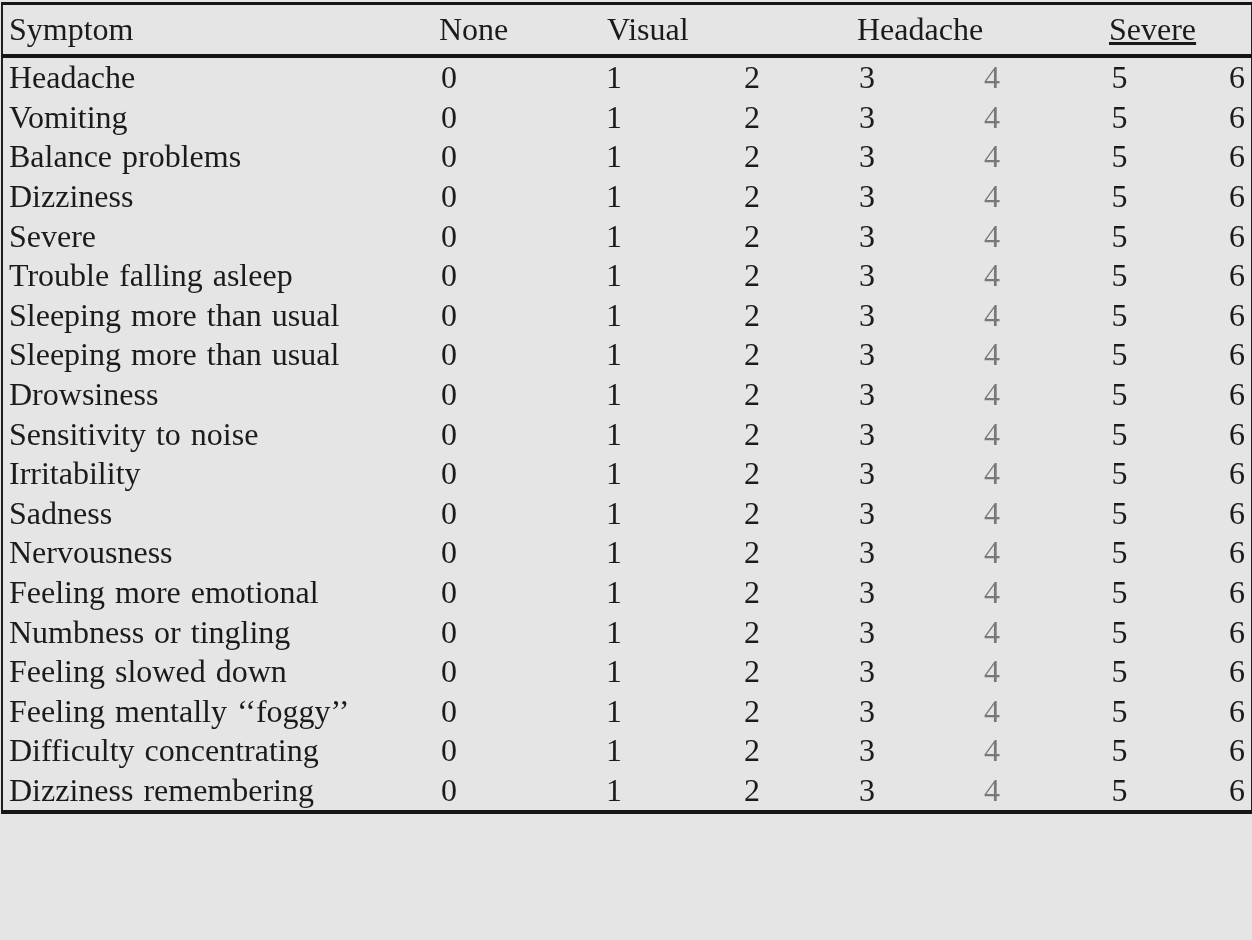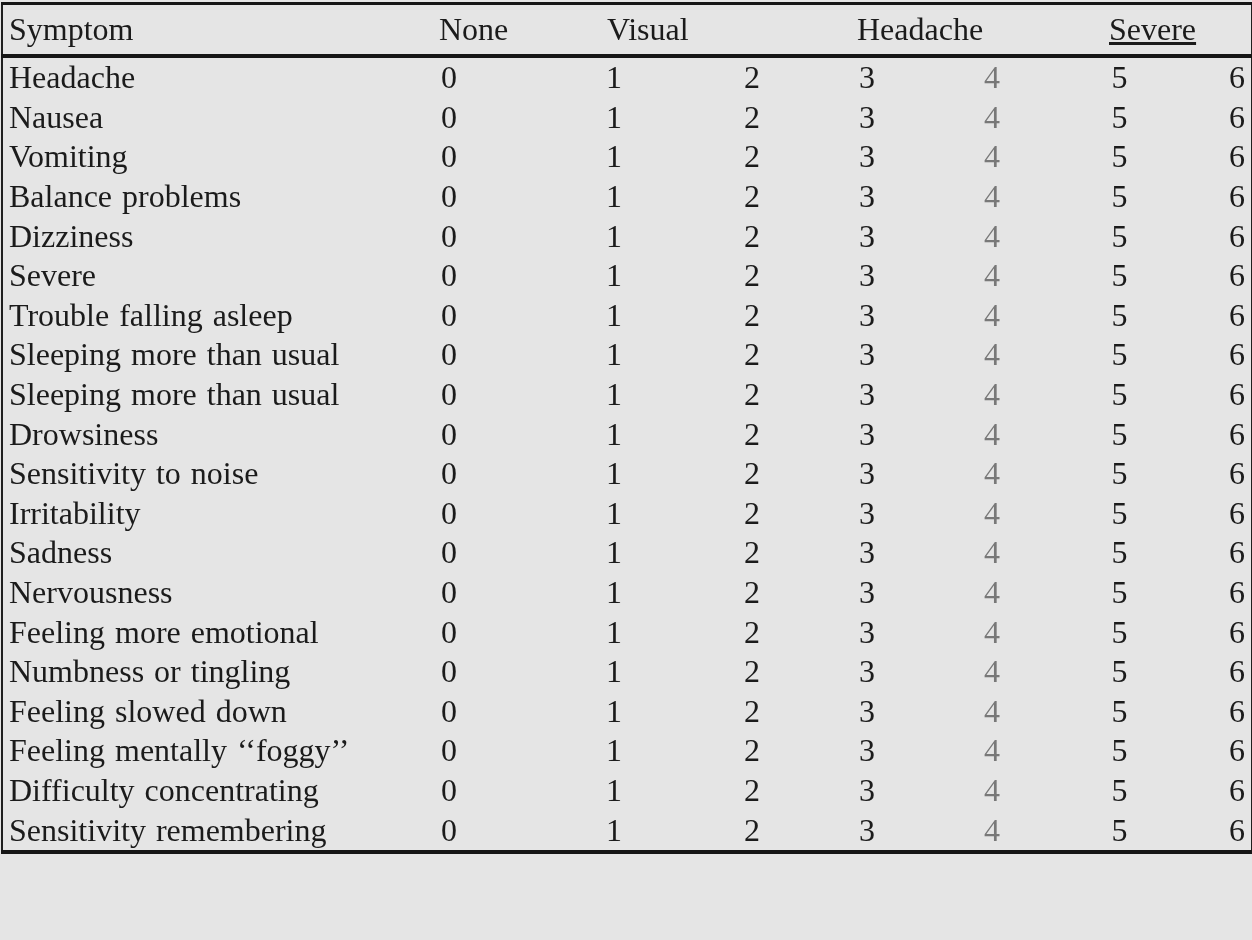--- a/index.html
+++ b/index.html
@@ -95,30 +95,20 @@
           <td class="sym">Headache</td>
           <td class="num">0</td>
           <td class="num">1</td>
           <td class="num">2</td>
           <td class="num">3</td>
           <td class="num muted">4</td>
           <td class="num">5</td>
           <td class="num last">6</td>
         </tr>
         <tr>
-          <td class="sym">Nausea</td>
-          <td class="num">0</td>
-          <td class="num">1</td>
-          <td class="num">2</td>
-          <td class="num">3</td>
-          <td class="num muted">4</td>
-          <td class="num">5</td>
-          <td class="num last">6</td>
-        </tr>
-        <tr>
           <td class="sym">Vomiting</td>
           <td class="num">0</td>
           <td class="num">1</td>
           <td class="num">2</td>
           <td class="num">3</td>
           <td class="num muted">4</td>
           <td class="num">5</td>
           <td class="num last">6</td>
         </tr>
         <tr>
@@ -275,21 +265,21 @@
           <td class="sym">Difficulty concentrating</td>
           <td class="num">0</td>
           <td class="num">1</td>
           <td class="num">2</td>
           <td class="num">3</td>
           <td class="num muted">4</td>
           <td class="num">5</td>
           <td class="num last">6</td>
         </tr>
         <tr>
-          <td class="sym">Sensitivity remembering</td>
+          <td class="sym">Dizziness remembering</td>
           <td class="num">0</td>
           <td class="num">1</td>
           <td class="num">2</td>
           <td class="num">3</td>
           <td class="num muted">4</td>
           <td class="num">5</td>
           <td class="num last">6</td>
         </tr>
       </tbody>
   </table>

